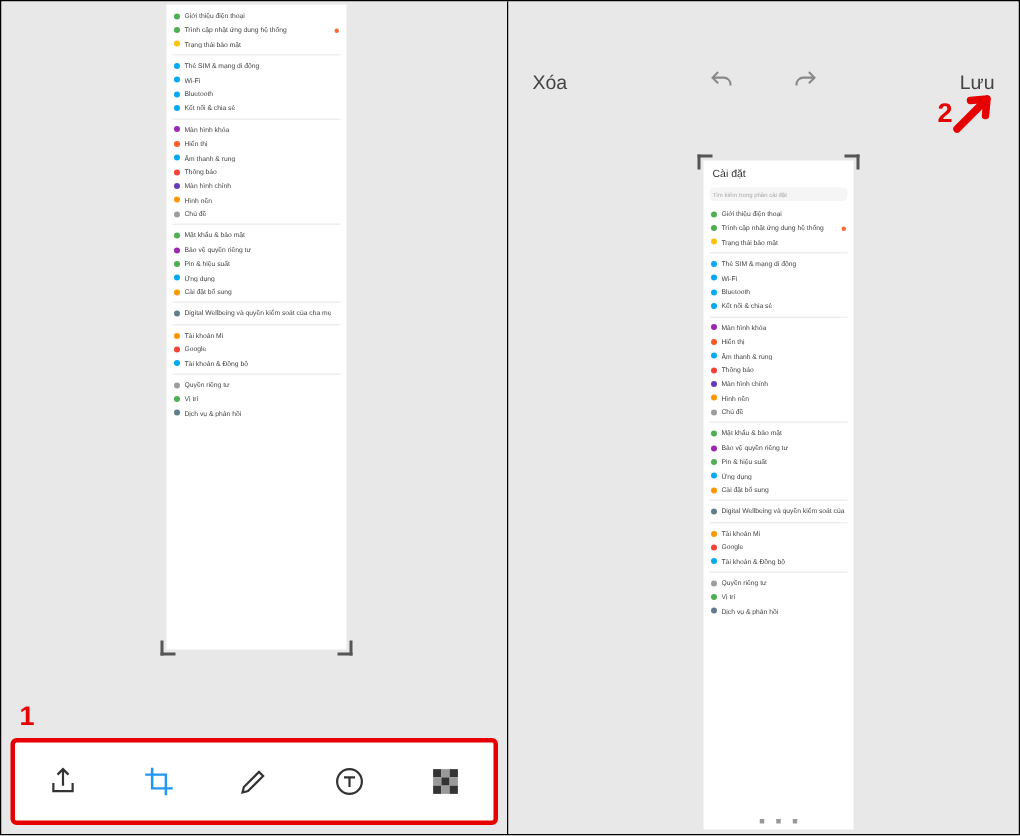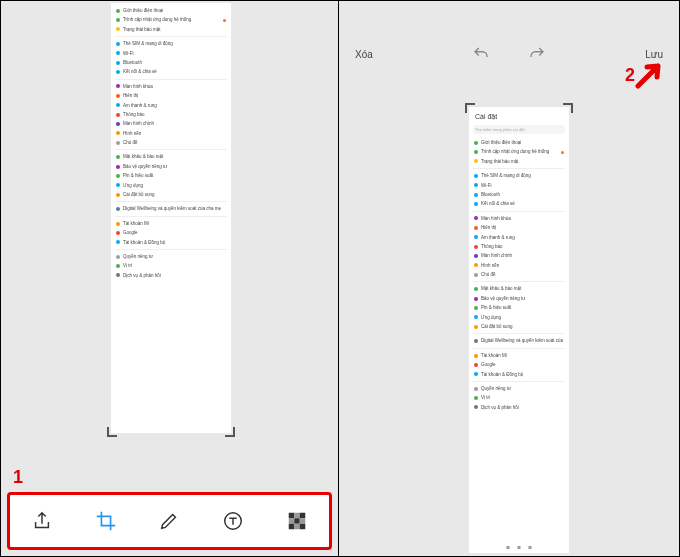--- a/index.html
+++ b/index.html
@@ -58,21 +58,21 @@
   
   .edit-header {
     position: absolute;
     top: 34px; left: 0; right: 0;
     height: 38px;
     display: flex;
     align-items: center;
     justify-content: space-between;
     padding: 0 16px;
   }
-  .hdr-btn { font-size: 10px; color: #444; }
+  .hdr-btn { font-size: 13px; color: #444; }
   .hdr-icons { display: flex; gap: 36px; }
   .hdr-icon { width: 20px; height: 20px; color: #888; display:flex; align-items:center; justify-content:center; }
   
   .step-2 { position: absolute; top: 64px; right: 44px; color: #e60000; font-weight: bold; font-size: 18px; }
   .arrow {
     position: absolute; top: 58px; right: 14px;
     width: 30px; height: 30px;
   }
   .arrow svg { width: 100%; height: 100%; }
   

